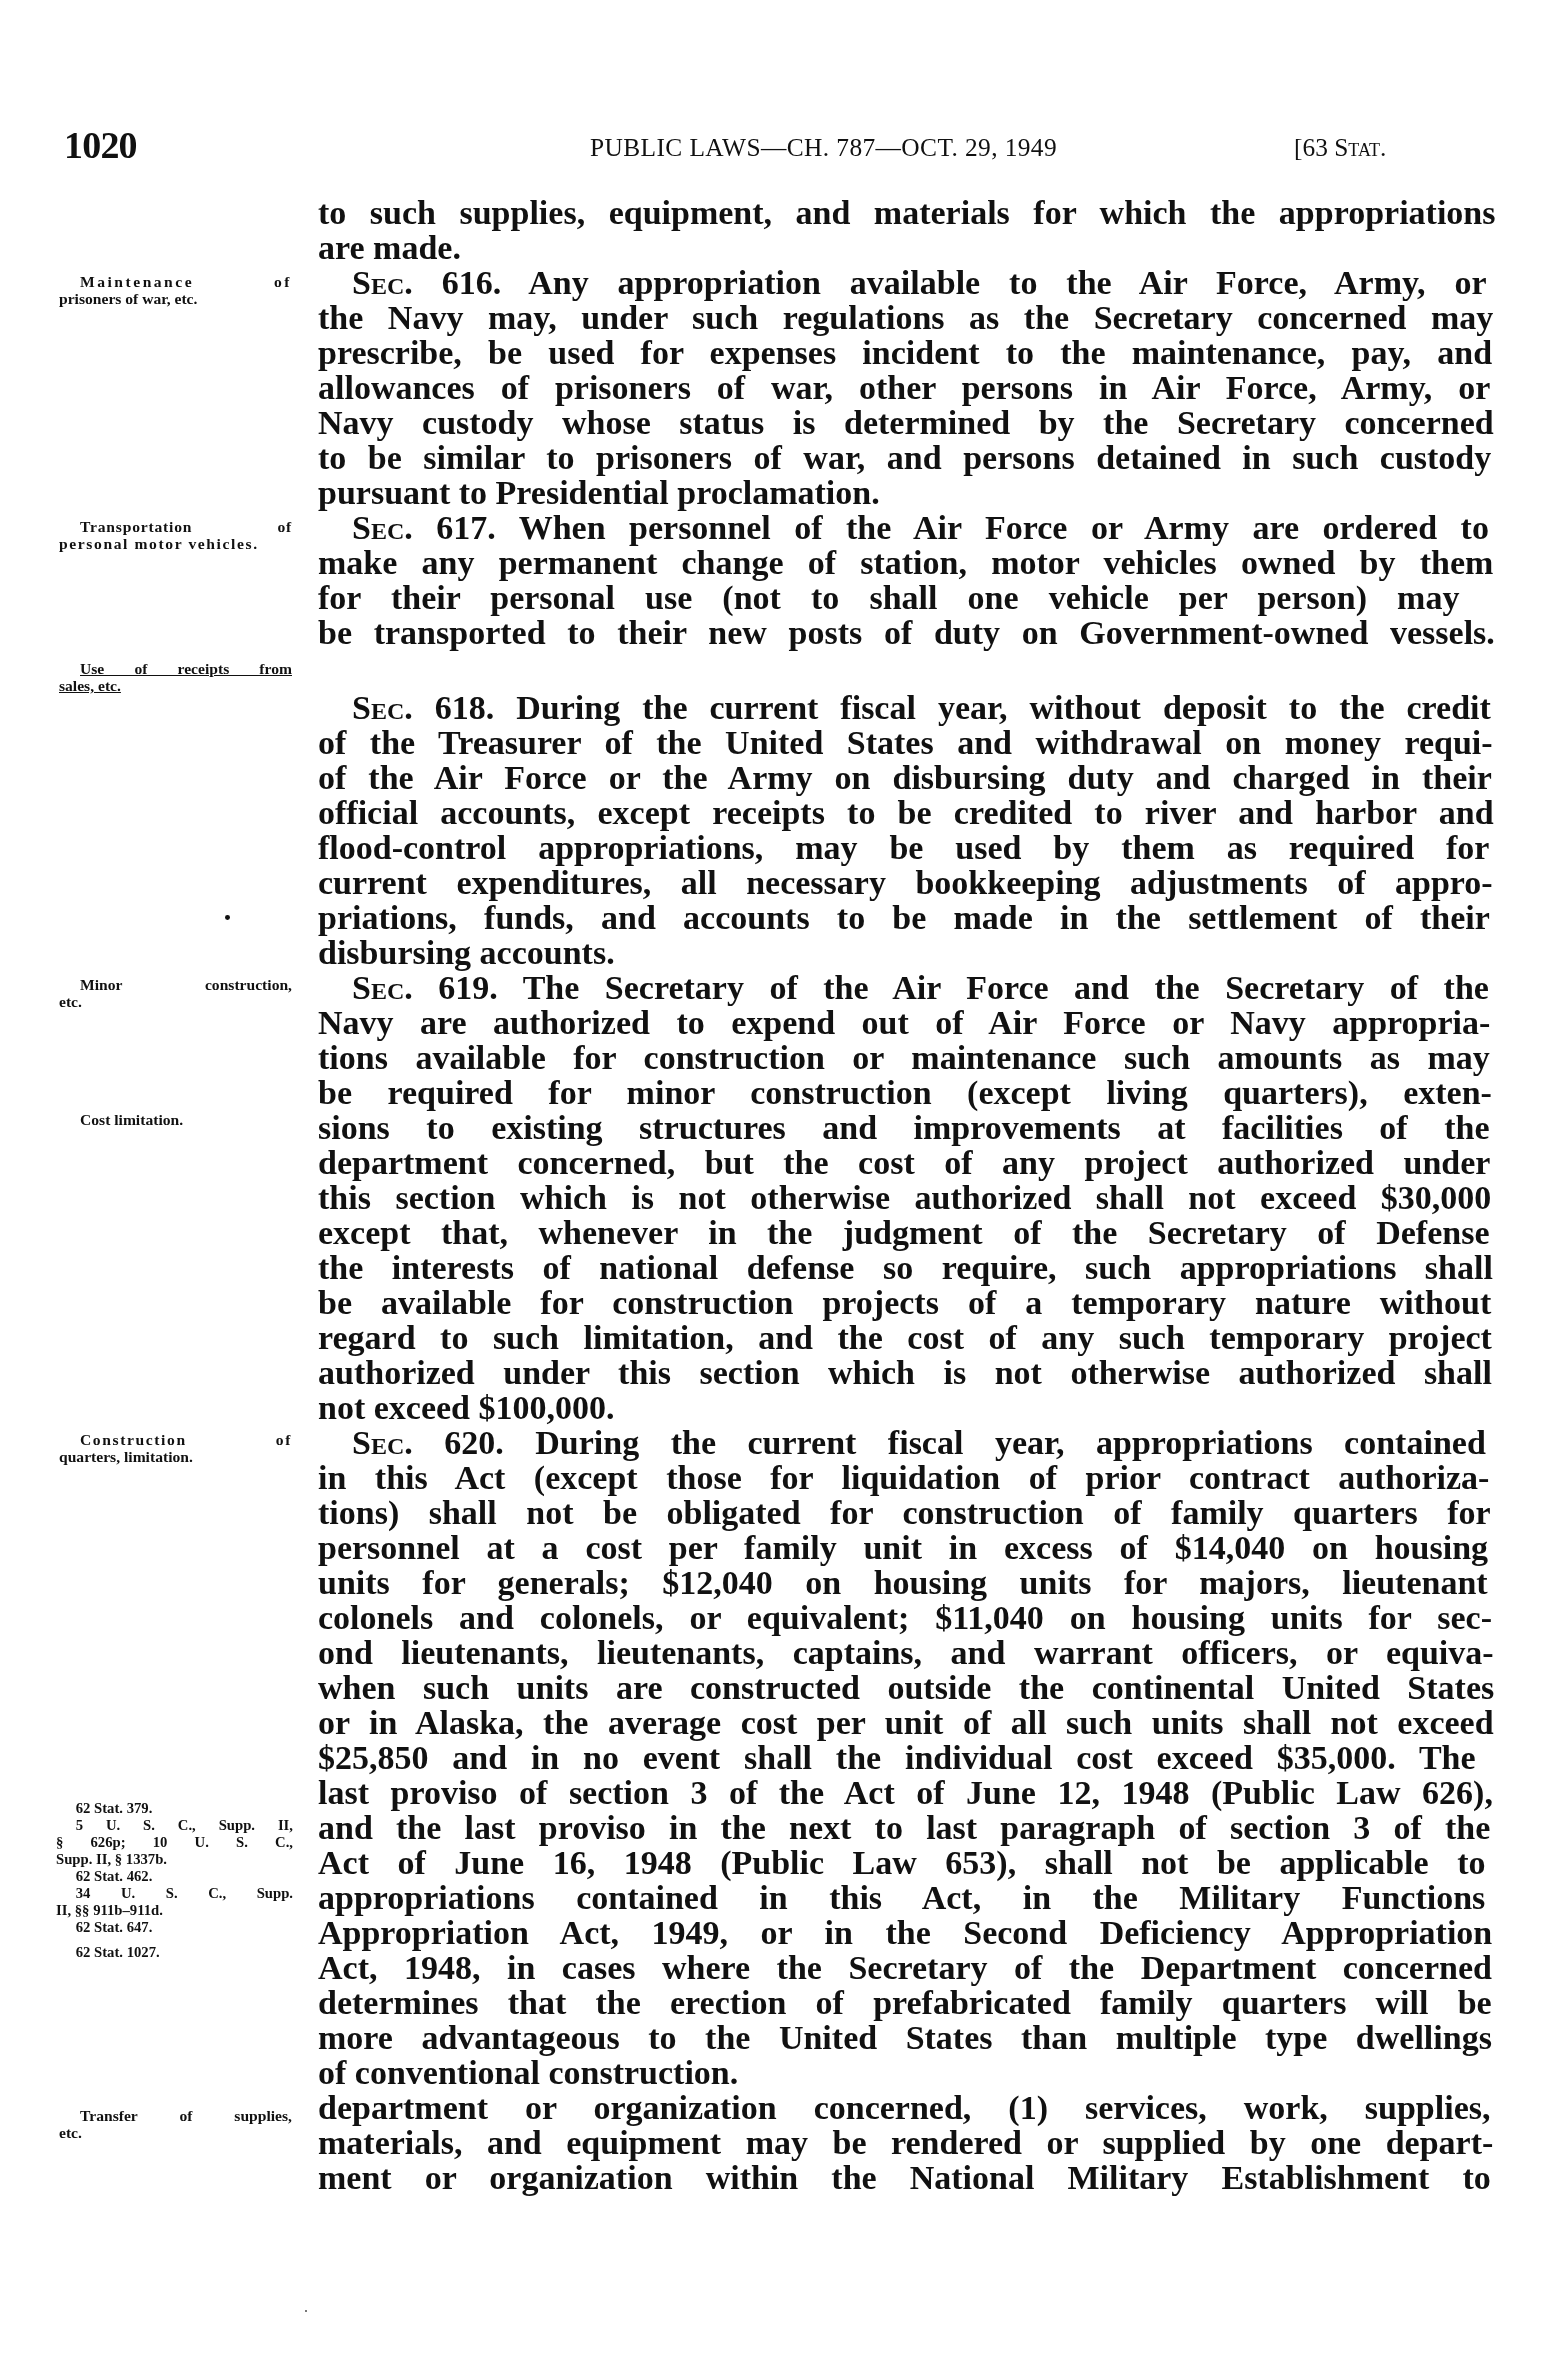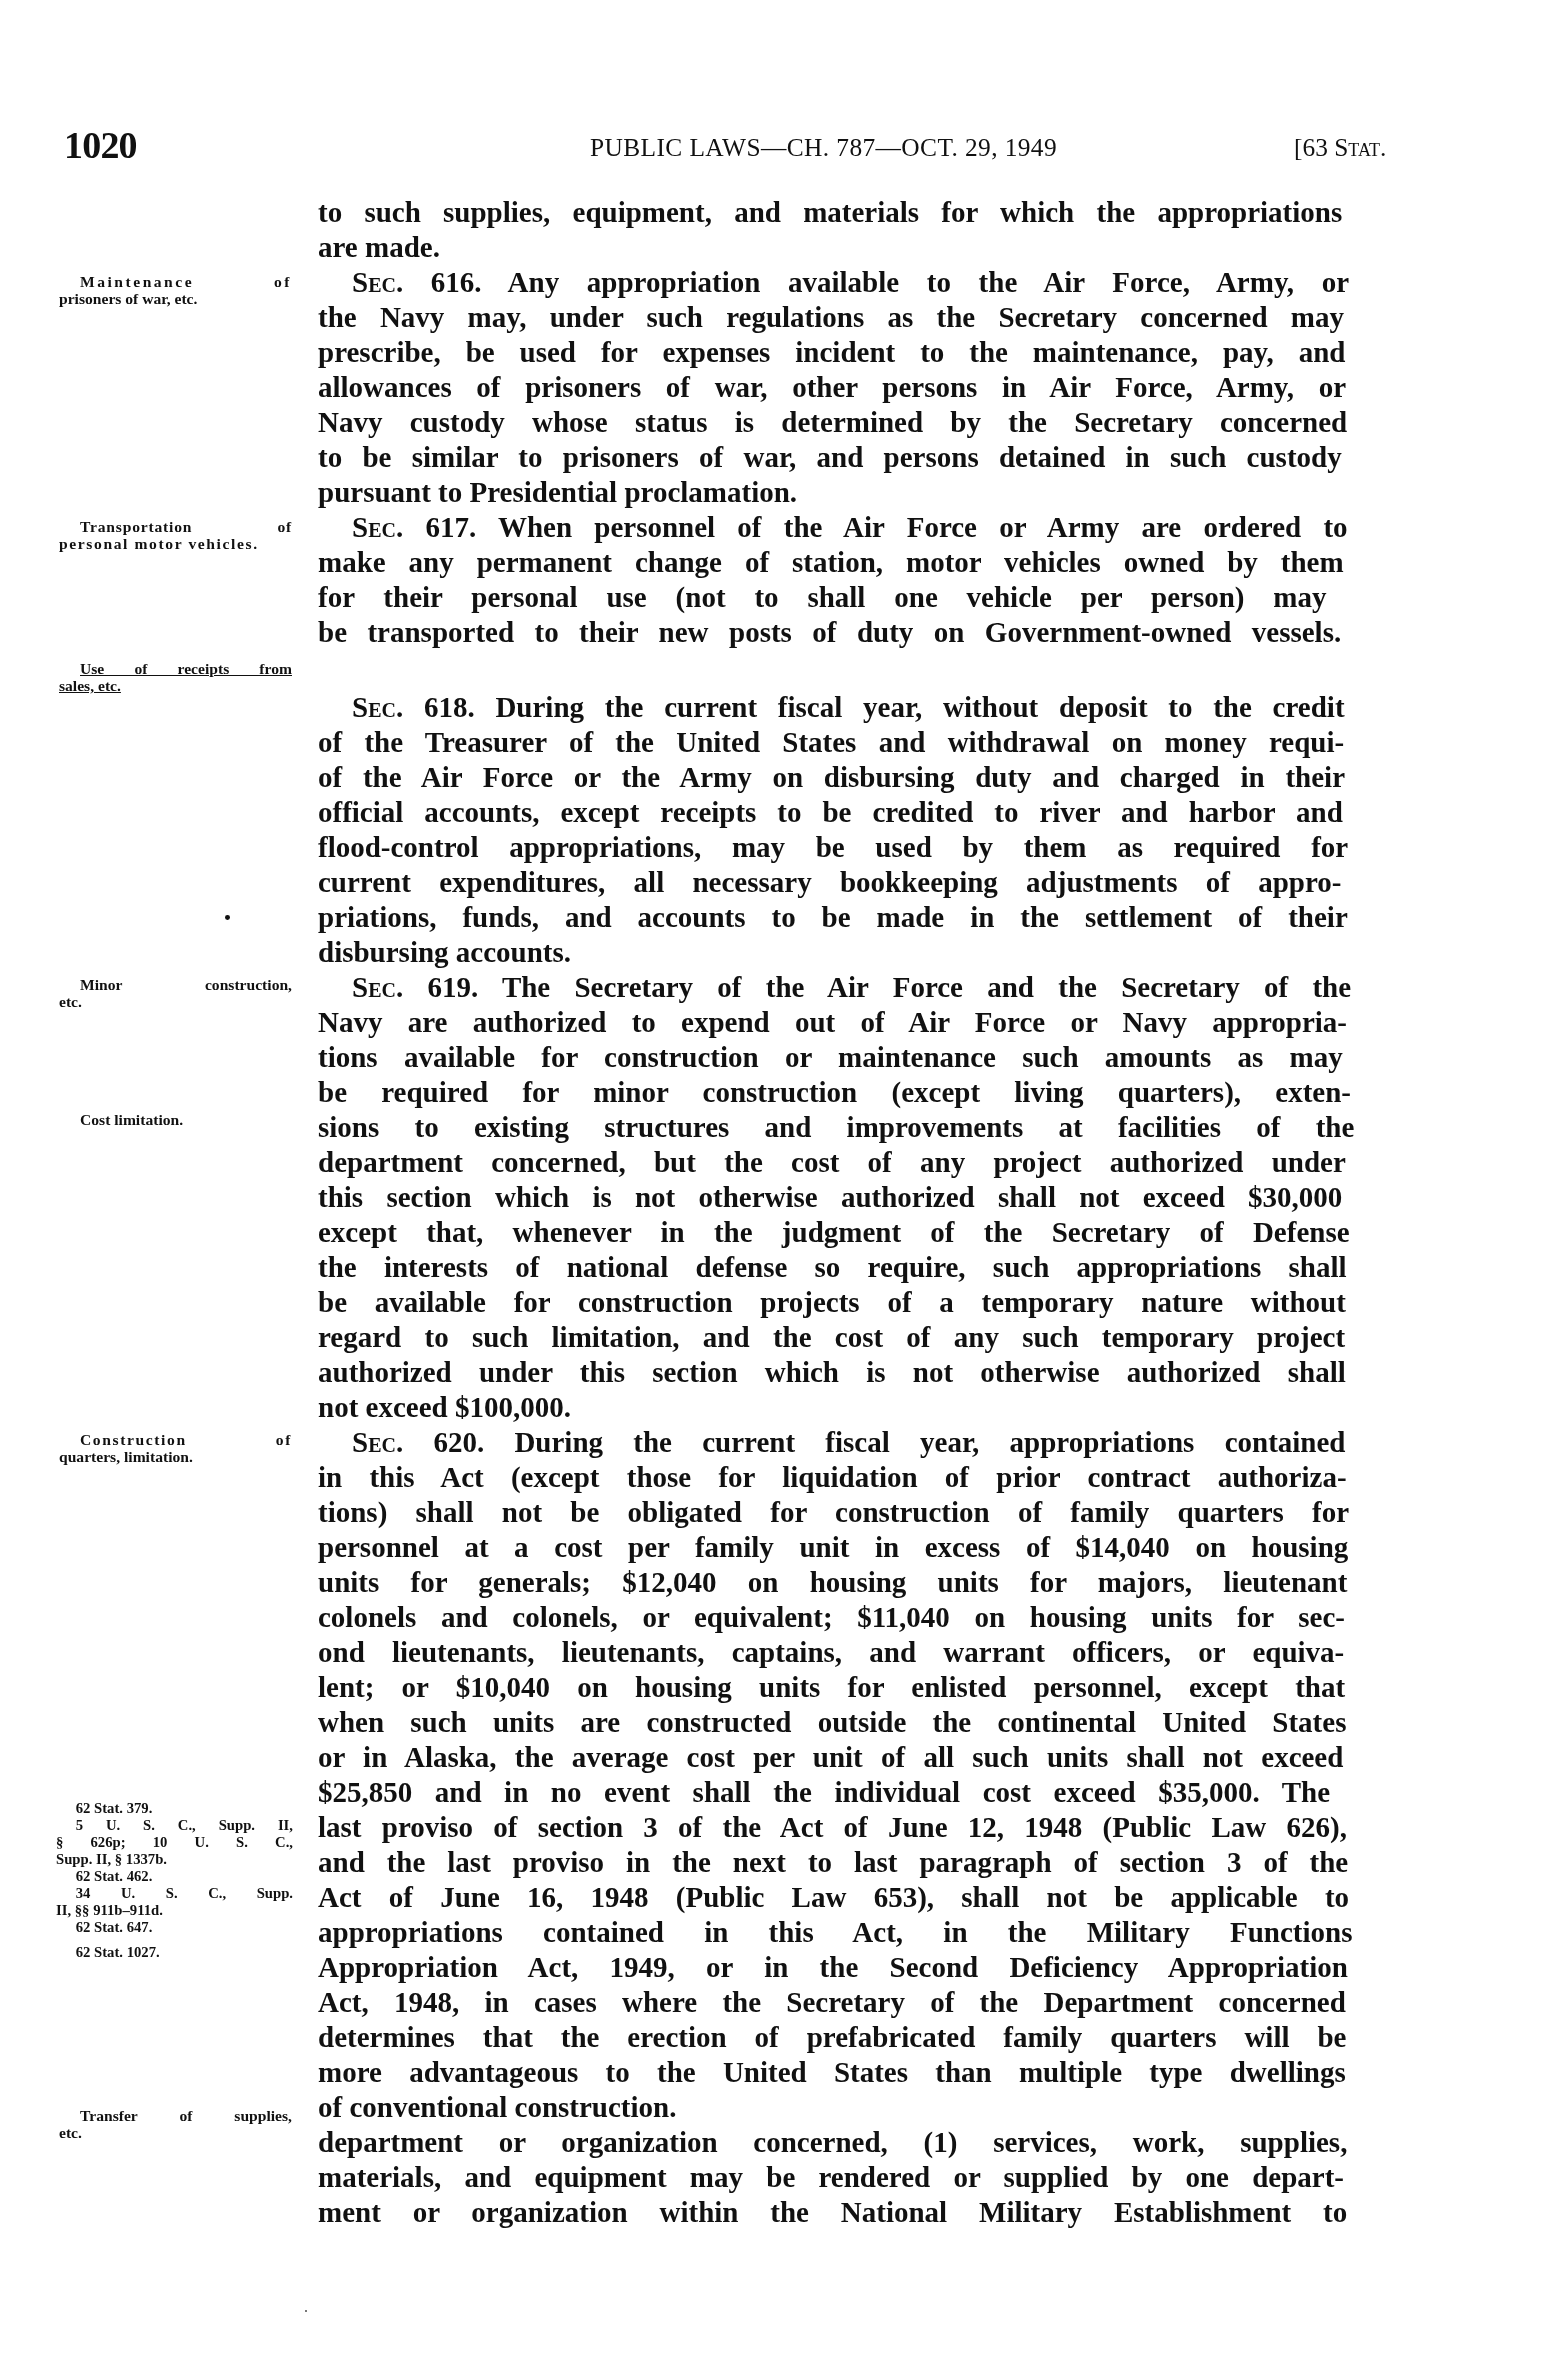--- a/index.html
+++ b/index.html
@@ -15,21 +15,21 @@
     position: absolute; left: 590px; top: 133px;
     font-size: 25.4px; letter-spacing: 0.4px;
   }
   .volume {
     position: absolute; left: 1294px; top: 133px;
     font-size: 25.4px;
   }
   .volume .sc { font-variant: small-caps; }
   .body-text {
     position: absolute; left: 318px; top: 195px; width: 1101px;
-    font-size: 29px; line-height: 35px; font-weight: bold;
+    font-size: 34px; line-height: 35px; font-weight: bold;
   }
   .line {
     display: block; height: 35px; white-space: nowrap;
     text-align: justify; text-align-last: justify;
     overflow: visible;
   }
   .line.last { text-align-last: left; }
   .line.indent { padding-left: 34px; }
   .sec { font-variant: small-caps; }
   .margin-note {
@@ -140,21 +140,20 @@
     <div class="line" style="text-align: left; text-align-last: left; word-spacing: 16px;"><span>regard to such limitation, and the cost of any such temporary project</span></div>
     <div class="line" style="text-align: left; text-align-last: left; word-spacing: 20px;"><span>authorized under this section which is not otherwise authorized shall</span></div>
     <div class="line last" style="text-align: left; text-align-last: left;"><span>not exceed $100,000.</span></div>
     <div class="line indent" style="text-align: left; text-align-last: left; word-spacing: 23px;"><span class="sec">Sec. 620.</span><span> During the current fiscal year, appropriations contained</span></div>
     <div class="line" style="text-align: left; text-align-last: left; word-spacing: 20px;"><span>in this Act (except those for liquidation of prior contract authoriza-</span></div>
     <div class="line" style="text-align: left; text-align-last: left; word-spacing: 21px;"><span>tions) shall not be obligated for construction of family quarters for</span></div>
     <div class="line" style="text-align: left; text-align-last: left; word-spacing: 18.3px;"><span>personnel at a cost per family unit in excess of $14,040 on housing</span></div>
     <div class="line" style="text-align: left; text-align-last: left; word-spacing: 24px;"><span>units for generals; $12,040 on housing units for majors, lieutenant</span></div>
     <div class="line" style="text-align: left; text-align-last: left; word-spacing: 17.4px;"><span>colonels and colonels, or equivalent; $11,040 on housing units for sec-</span></div>
     <div class="line" style="text-align: left; text-align-last: left; word-spacing: 20px;"><span>ond lieutenants, lieutenants, captains, and warrant officers, or equiva-</span></div>
-    <div class="line" style="text-align: left; text-align-last: left; word-spacing: 20px;"><span>lent; or $10,040 on housing units for enlisted personnel, except that</span></div>
     <div class="line" style="text-align: left; text-align-last: left; word-spacing: 19px;"><span>when such units are constructed outside the continental United States</span></div>
     <div class="line" style="text-align: left; text-align-last: left; word-spacing: 11px;"><span>or in Alaska, the average cost per unit of all such units shall not exceed</span></div>
     <div class="line" style="text-align: left; text-align-last: left; word-spacing: 15.3px;"><span>$25,850 and in no event shall the individual cost exceed $35,000.  The</span></div>
     <div class="line" style="text-align: left; text-align-last: left; word-spacing: 13px;"><span>last proviso of section 3 of the Act of June 12, 1948 (Public Law 626),</span></div>
     <div class="line" style="text-align: left; text-align-last: left; word-spacing: 14.7px;"><span>and the last proviso in the next to last paragraph of section 3 of the</span></div>
     <div class="line" style="text-align: left; text-align-last: left; word-spacing: 20px;"><span>Act of June 16, 1948 (Public Law 653), shall not be applicable to</span></div>
     <div class="line" style="text-align: left; text-align-last: left; word-spacing: 33px;"><span>appropriations contained in this Act, in the Military Functions</span></div>
     <div class="line" style="text-align: left; text-align-last: left; word-spacing: 24px;"><span>Appropriation Act, 1949, or in the Second Deficiency Appropriation</span></div>
     <div class="line" style="text-align: left; text-align-last: left; word-spacing: 18px;"><span>Act, 1948, in cases where the Secretary of the Department concerned</span></div>
     <div class="line" style="text-align: left; text-align-last: left; word-spacing: 20.7px;"><span>determines that the erection of prefabricated family quarters will be</span></div>

